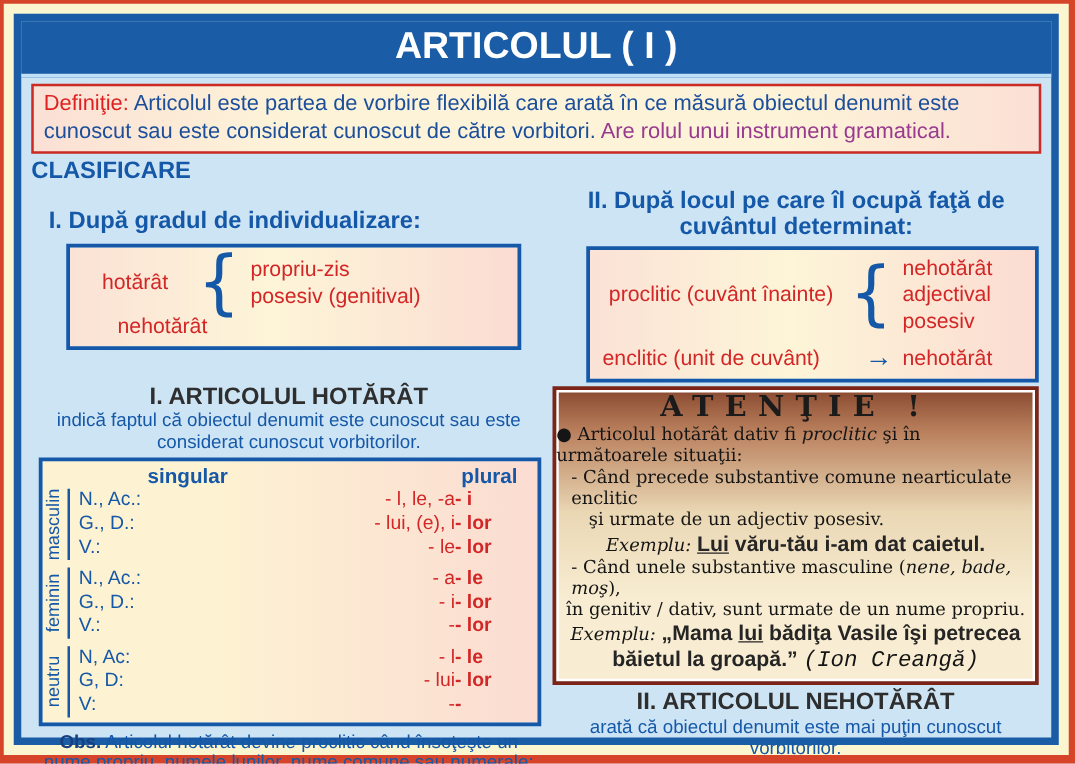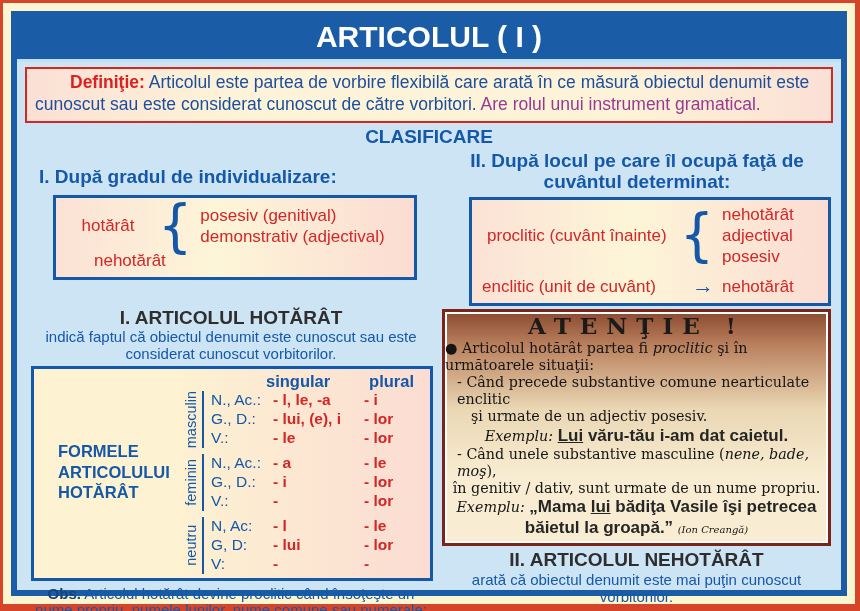--- a/index.html
+++ b/index.html
@@ -7,24 +7,24 @@
   .page{position:relative;width:860px;height:611px;background:#d6452a;box-sizing:border-box;padding:3px 5px 7px 3px;}
   .cream{width:100%;height:100%;background:#fbf6d0;box-sizing:border-box;padding:8px;}
   .panel{width:100%;height:100%;background:#cde4f5;border:6px solid #1a5ca5;box-sizing:border-box;display:flex;flex-direction:column;}
   .titlebar{background:#1a5ca5;color:#ffffff;text-align:center;font-weight:bold;font-size:30px;line-height:36px;padding:2px 0 4px;border-bottom:3px solid #bfe0f5;}
   .title-underline{height:2px;background:#1a5ca5;}
   .content{flex:1;padding:5px 8px 4px;display:flex;flex-direction:column;box-sizing:border-box;}
 
   
   .defbox{border:2px solid #cc2a22;background:linear-gradient(90deg,#fbe0d5,#fdf3d8 25%,#fdf3d8 75%,#fbe0d5);
           padding:3px 8px 5px;font-size:17.5px;line-height:1.25;color:#1b4e9b;}
-  .def-label{color:#e02020;font-weight:bold;margin-left:35px;}
+  .def-label{color:#e02020;font-weight:normal;}
   .def-note{color:#993a8e;}
 
-  .clasif{text-align:center;color:#1558a8;font-weight:bold;font-size:19px;margin:3px 0 1px;}
+  .clasif{text-align:left;color:#1558a8;font-weight:bold;font-size:19px;margin:3px 0 1px;}
 
   
   .cols-top{display:flex;}
   .ct-left{width:412px;box-sizing:border-box;}
   .ct-right{flex:1;box-sizing:border-box;}
   .ct-head{color:#1558a8;font-weight:bold;font-size:19px;line-height:1.1;padding-left:14px;margin-top:18px;}
   .ct-head-r{color:#1558a8;font-weight:bold;font-size:19px;line-height:1.1;text-align:center;margin:2px 6px 0 10px;}
   .cbox{border:3px solid #1558a8;background:linear-gradient(90deg,#fbe2d6,#fdf5d8 45%,#fbdcd2);box-sizing:border-box;}
   .cbox-l{margin:7px 20px 0 28px;padding:4px 10px 6px;}
   .cbox-r{margin:4px 2px 0 32px;padding:4px 10px 6px;}
@@ -49,41 +49,41 @@
   .hot-main{flex:1;}
   .hot-head{display:flex;font-weight:bold;color:#1558a8;font-size:16.5px;line-height:1.1;margin:1px 0 1px;}
   .hh-sg{margin-left:82px;}
   .hh-pl{margin-left:auto;margin-right:12px;}
   .hgroup{display:flex;margin-bottom:6px;}
   .hgroup:last-child{margin-bottom:0;}
   .gender{writing-mode:vertical-rl;transform:rotate(180deg);color:#1558a8;font-size:14.5px;text-align:center;width:18px;line-height:1;}
   .grows{flex:1;border-left:2px solid #1558a8;padding-left:7px;}
   .hrow{display:flex;font-size:15.5px;line-height:1.22;}
   .hcase{width:62px;color:#1558a8;}
-  .hsg{flex:1;color:#d32626;font-weight:bold;}
+  .hsg{flex:1;color:#d32626;font-weight:normal;text-align:right;}
   .hpl{width:62px;color:#d32626;font-weight:bold;}
 
   
   .obs{margin-top:5px;text-align:center;font-size:15px;color:#1558a8;line-height:1.12;}
   .obs-label{color:#16407e;font-weight:bold;}
 
   
   .atentie{margin:1px 2px 0 2px;border:3px solid #7c2418;box-shadow:inset 0 0 0 2px #ffffff;
            background:linear-gradient(180deg,#8a4a30 0%,#b97f5c 14%,#ead7b4 42%,#f8edd2 72%,#f8edd2 100%);
            padding:1px 0 5px;font-family:"DejaVu Serif",serif;color:#151515;box-sizing:border-box;}
   .at-head{font-weight:bold;font-size:23px;letter-spacing:9px;text-align:center;line-height:1.15;color:#1b1b1b;}
   .at-line{font-size:14.3px;line-height:1.2;}
   .at-ind1{padding-left:12px;}
   .at-ind2{padding-left:26px;}
   .at-center{text-align:center;}
   .it{font-style:italic;}
   .ex-label{font-style:italic;}
   .ex-sans{font-family:"Liberation Sans",sans-serif;font-weight:bold;font-size:17px;color:#252525;}
   .uline{text-decoration:underline;}
-  .author{font-style:italic;font-size:10px;}
+  .author{font-style:italic;font-size:18px;font-family:Liberation Mono, monospace;}
 </style>
 </head>
 <body>
 
 <div class="page">
   <div class="cream">
     <div class="panel">
 
       <div class="titlebar">ARTICOLUL ( I )</div>
       <div class="title-underline"></div>
@@ -97,22 +97,22 @@
         <div class="clasif">CLASIFICARE</div>
 
         <div class="cols-top">
           <div class="ct-left">
             <div class="ct-head">I. După gradul de individualizare:</div>
             <div class="cbox cbox-l">
               <div class="brace-row">
                 <div class="red item-17" style="width:84px;text-align:center;">hotărât</div>
                 <div class="brace">{</div>
                 <div>
+                  <div class="red item-17">propriu-zis</div>
                   <div class="red item-17">posesiv (genitival)</div>
-                  <div class="red item-17">demonstrativ (adjectival)</div>
                 </div>
               </div>
               <div class="red item-17" style="margin-left:28px;">nehotărât</div>
             </div>
           </div>
           <div class="ct-right">
             <div class="ct-head-r">II. După locul pe care îl ocupă faţă de cuvântul determinat:</div>
             <div class="cbox cbox-r">
               <div class="brace-row">
                 <div class="red item-17" style="flex:1;text-align:center;">proclitic (cuvânt înainte)</div>
@@ -132,25 +132,20 @@
           </div>
         </div>
 
         <div class="cols-bottom">
 
           <div class="cb-left">
             <div class="sec-head">I. ARTICOLUL HOTĂRÂT</div>
             <div class="sec-sub" style="max-width:380px;margin:0 auto;">indică faptul că obiectul denumit este cunoscut sau este considerat cunoscut vorbitorilor.</div>
 
             <div class="hot-table">
-              <div class="hot-label">
-                <div>FORMELE</div>
-                <div>ARTICOLULUI</div>
-                <div>HOTĂRÂT</div>
-              </div>
               <div class="hot-main">
                 <div class="hot-head">
                   <span class="hh-sg">singular</span>
                   <span class="hh-pl">plural</span>
                 </div>
 
                 <div class="hgroup">
                   <div class="gender">masculin</div>
                   <div class="grows">
                     <div class="hrow">
@@ -219,21 +214,21 @@
               <div><span class="obs-label">Obs.</span><span> Articolul hotărât devine proclitic când însoţeşte un</span></div>
               <div>nume propriu, numele lunilor, nume comune sau numerale:</div>
 
             </div>
           </div>
 
           <div class="cb-right">
 
             <div class="atentie">
               <div class="at-head">ATENŢIE !</div>
-              <div class="at-line"><span>●</span><span> Articolul hotărât partea fi </span><span class="it">proclitic</span><span> şi în următoarele situaţii:</span></div>
+              <div class="at-line"><span>●</span><span> Articolul hotărât dativ fi </span><span class="it">proclitic</span><span> şi în următoarele situaţii:</span></div>
               <div class="at-line at-ind1">- Când precede substantive comune nearticulate enclitic</div>
               <div class="at-line at-ind2">şi urmate de un adjectiv posesiv.</div>
               <div class="at-line at-center"><span class="ex-label">Exemplu:</span> <span class="ex-sans uline">Lui</span><span class="ex-sans"> văru-tău i-am dat caietul.</span></div>
               <div class="at-line at-ind1"><span>- Când unele substantive masculine (</span><span class="it">nene, bade, moş</span><span>),</span></div>
               <div class="at-line at-center">în genitiv / dativ, sunt urmate de un nume propriu.</div>
               <div class="at-line at-center"><span class="ex-label">Exemplu:</span> <span class="ex-sans">„Mama </span><span class="ex-sans uline">lui</span><span class="ex-sans"> bădiţa Vasile îşi petrecea</span></div>
               <div class="at-line at-center"><span class="ex-sans">băietul la groapă.”</span> <span class="author">(Ion Creangă)</span></div>
             </div>
 
             <div class="sec-head" style="margin-top:4px;">II. ARTICOLUL NEHOTĂRÂT</div>

